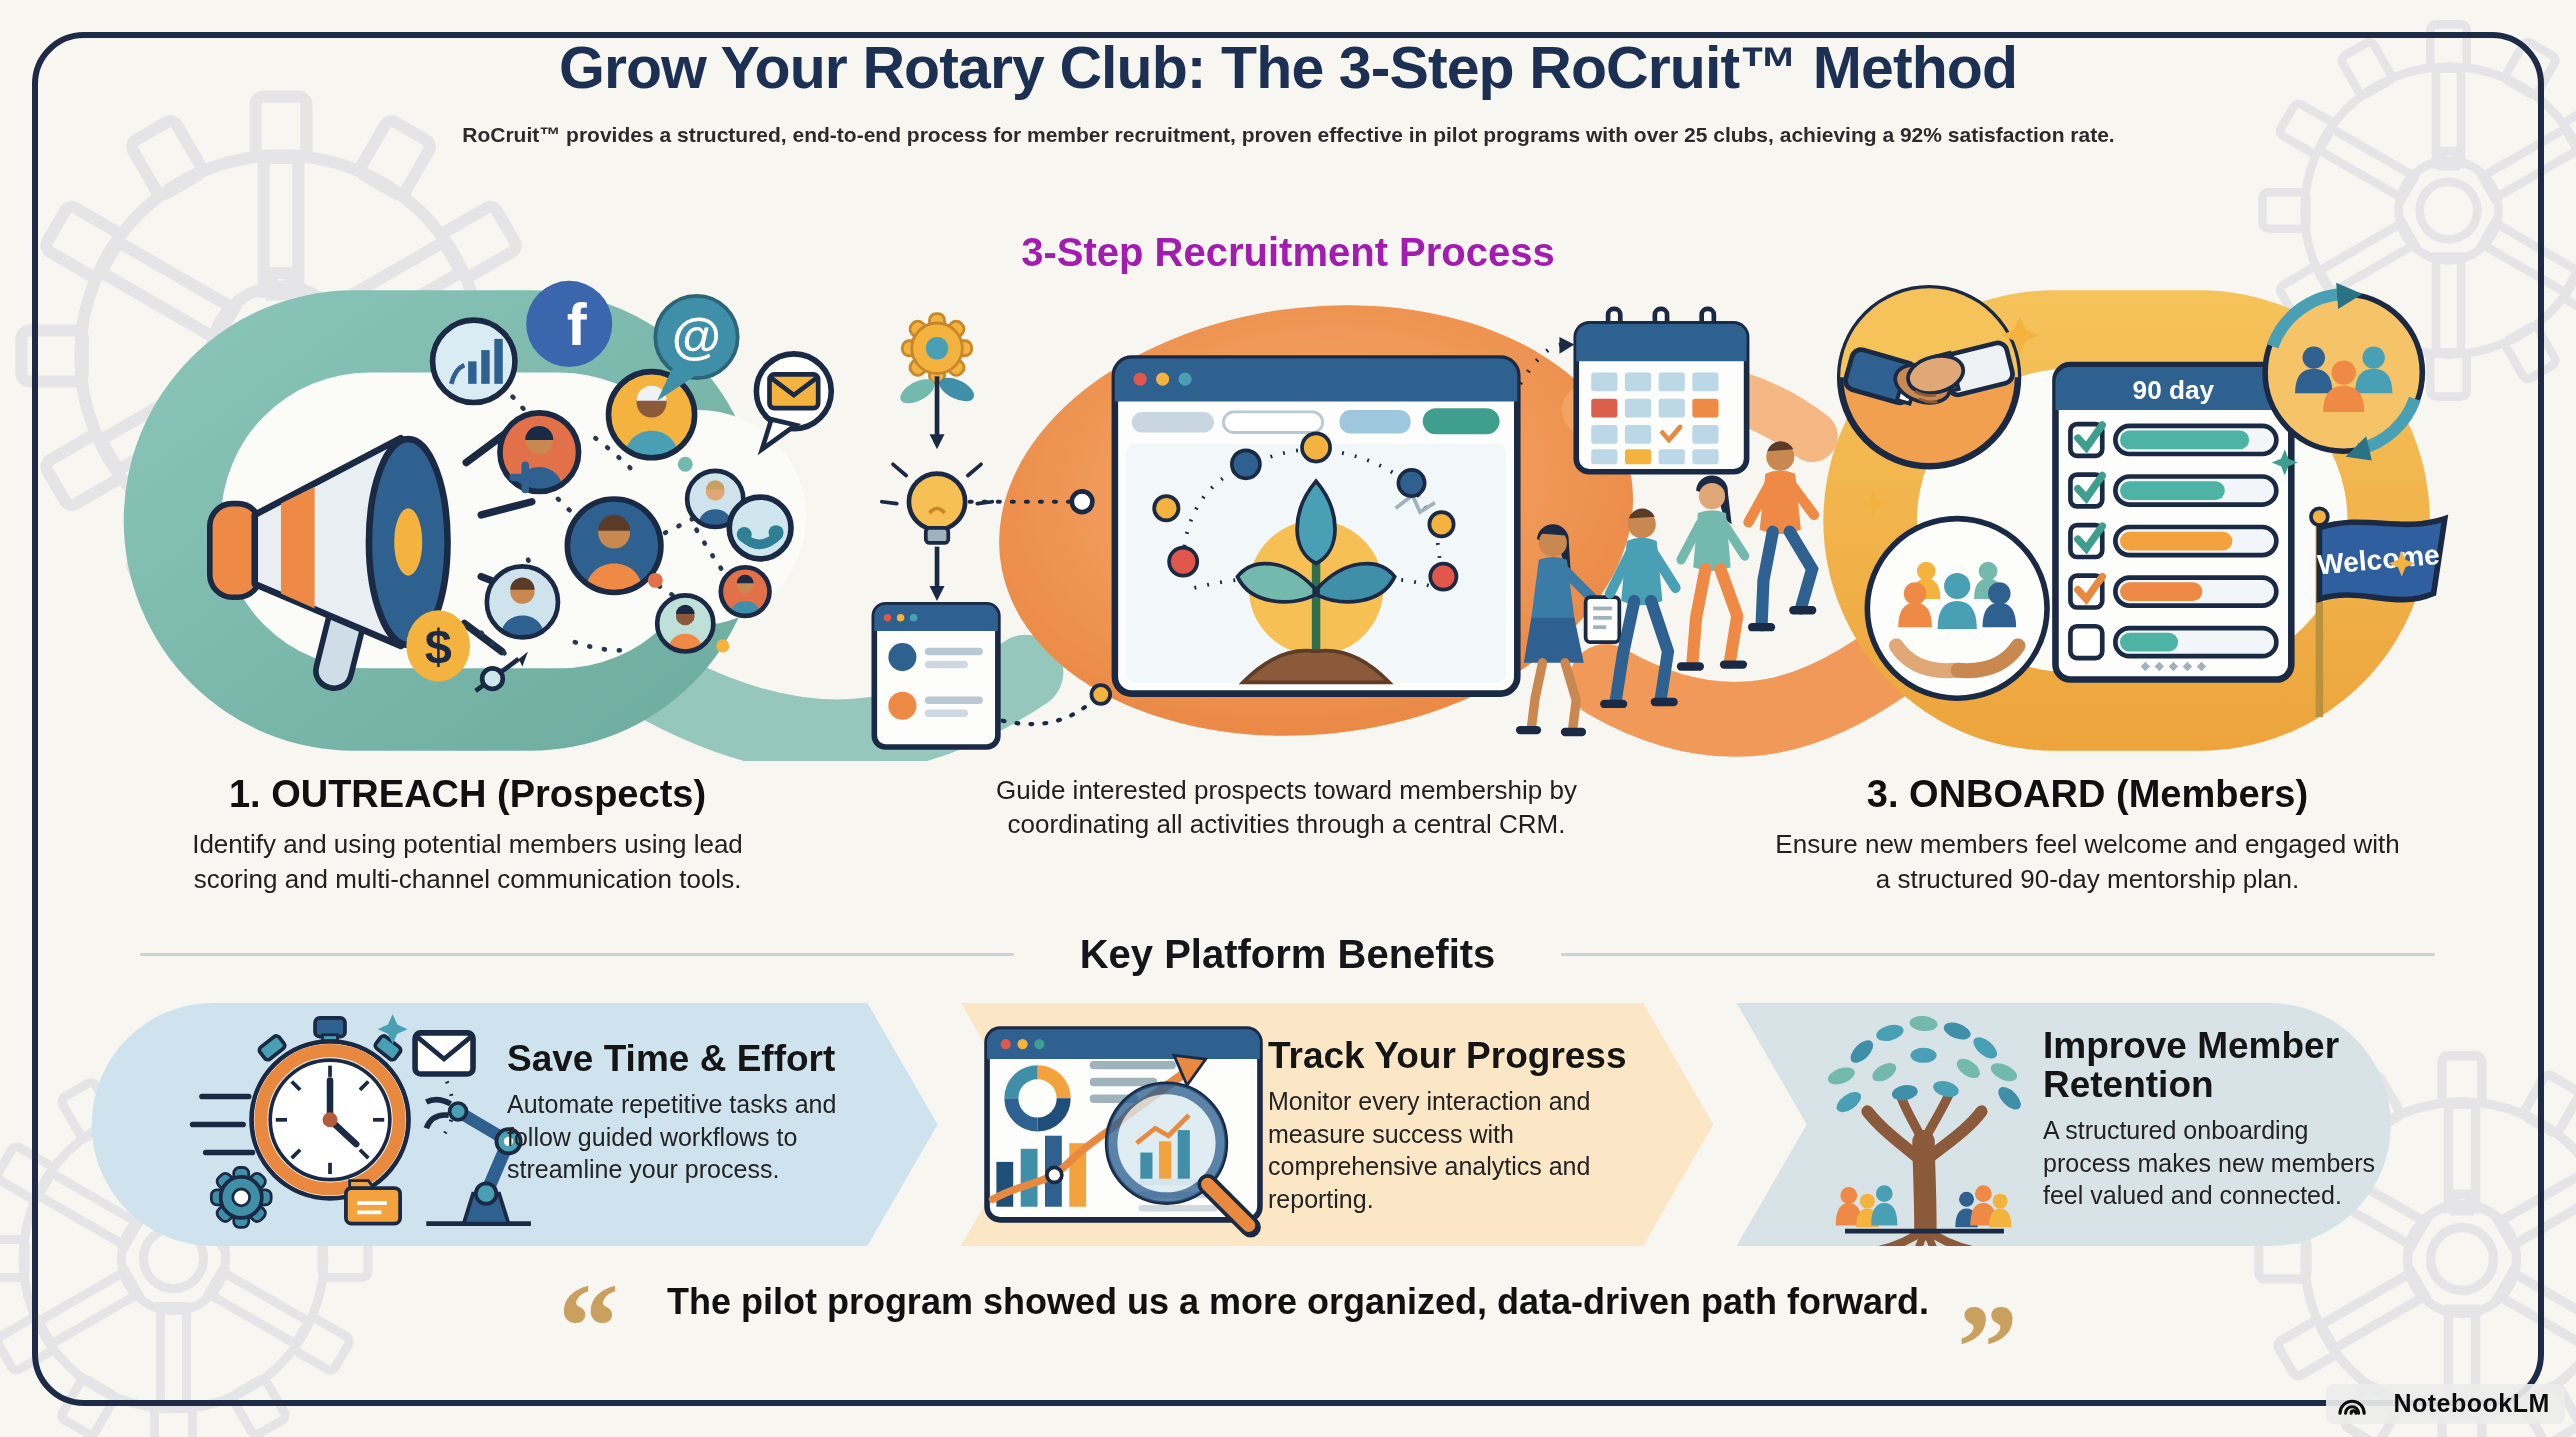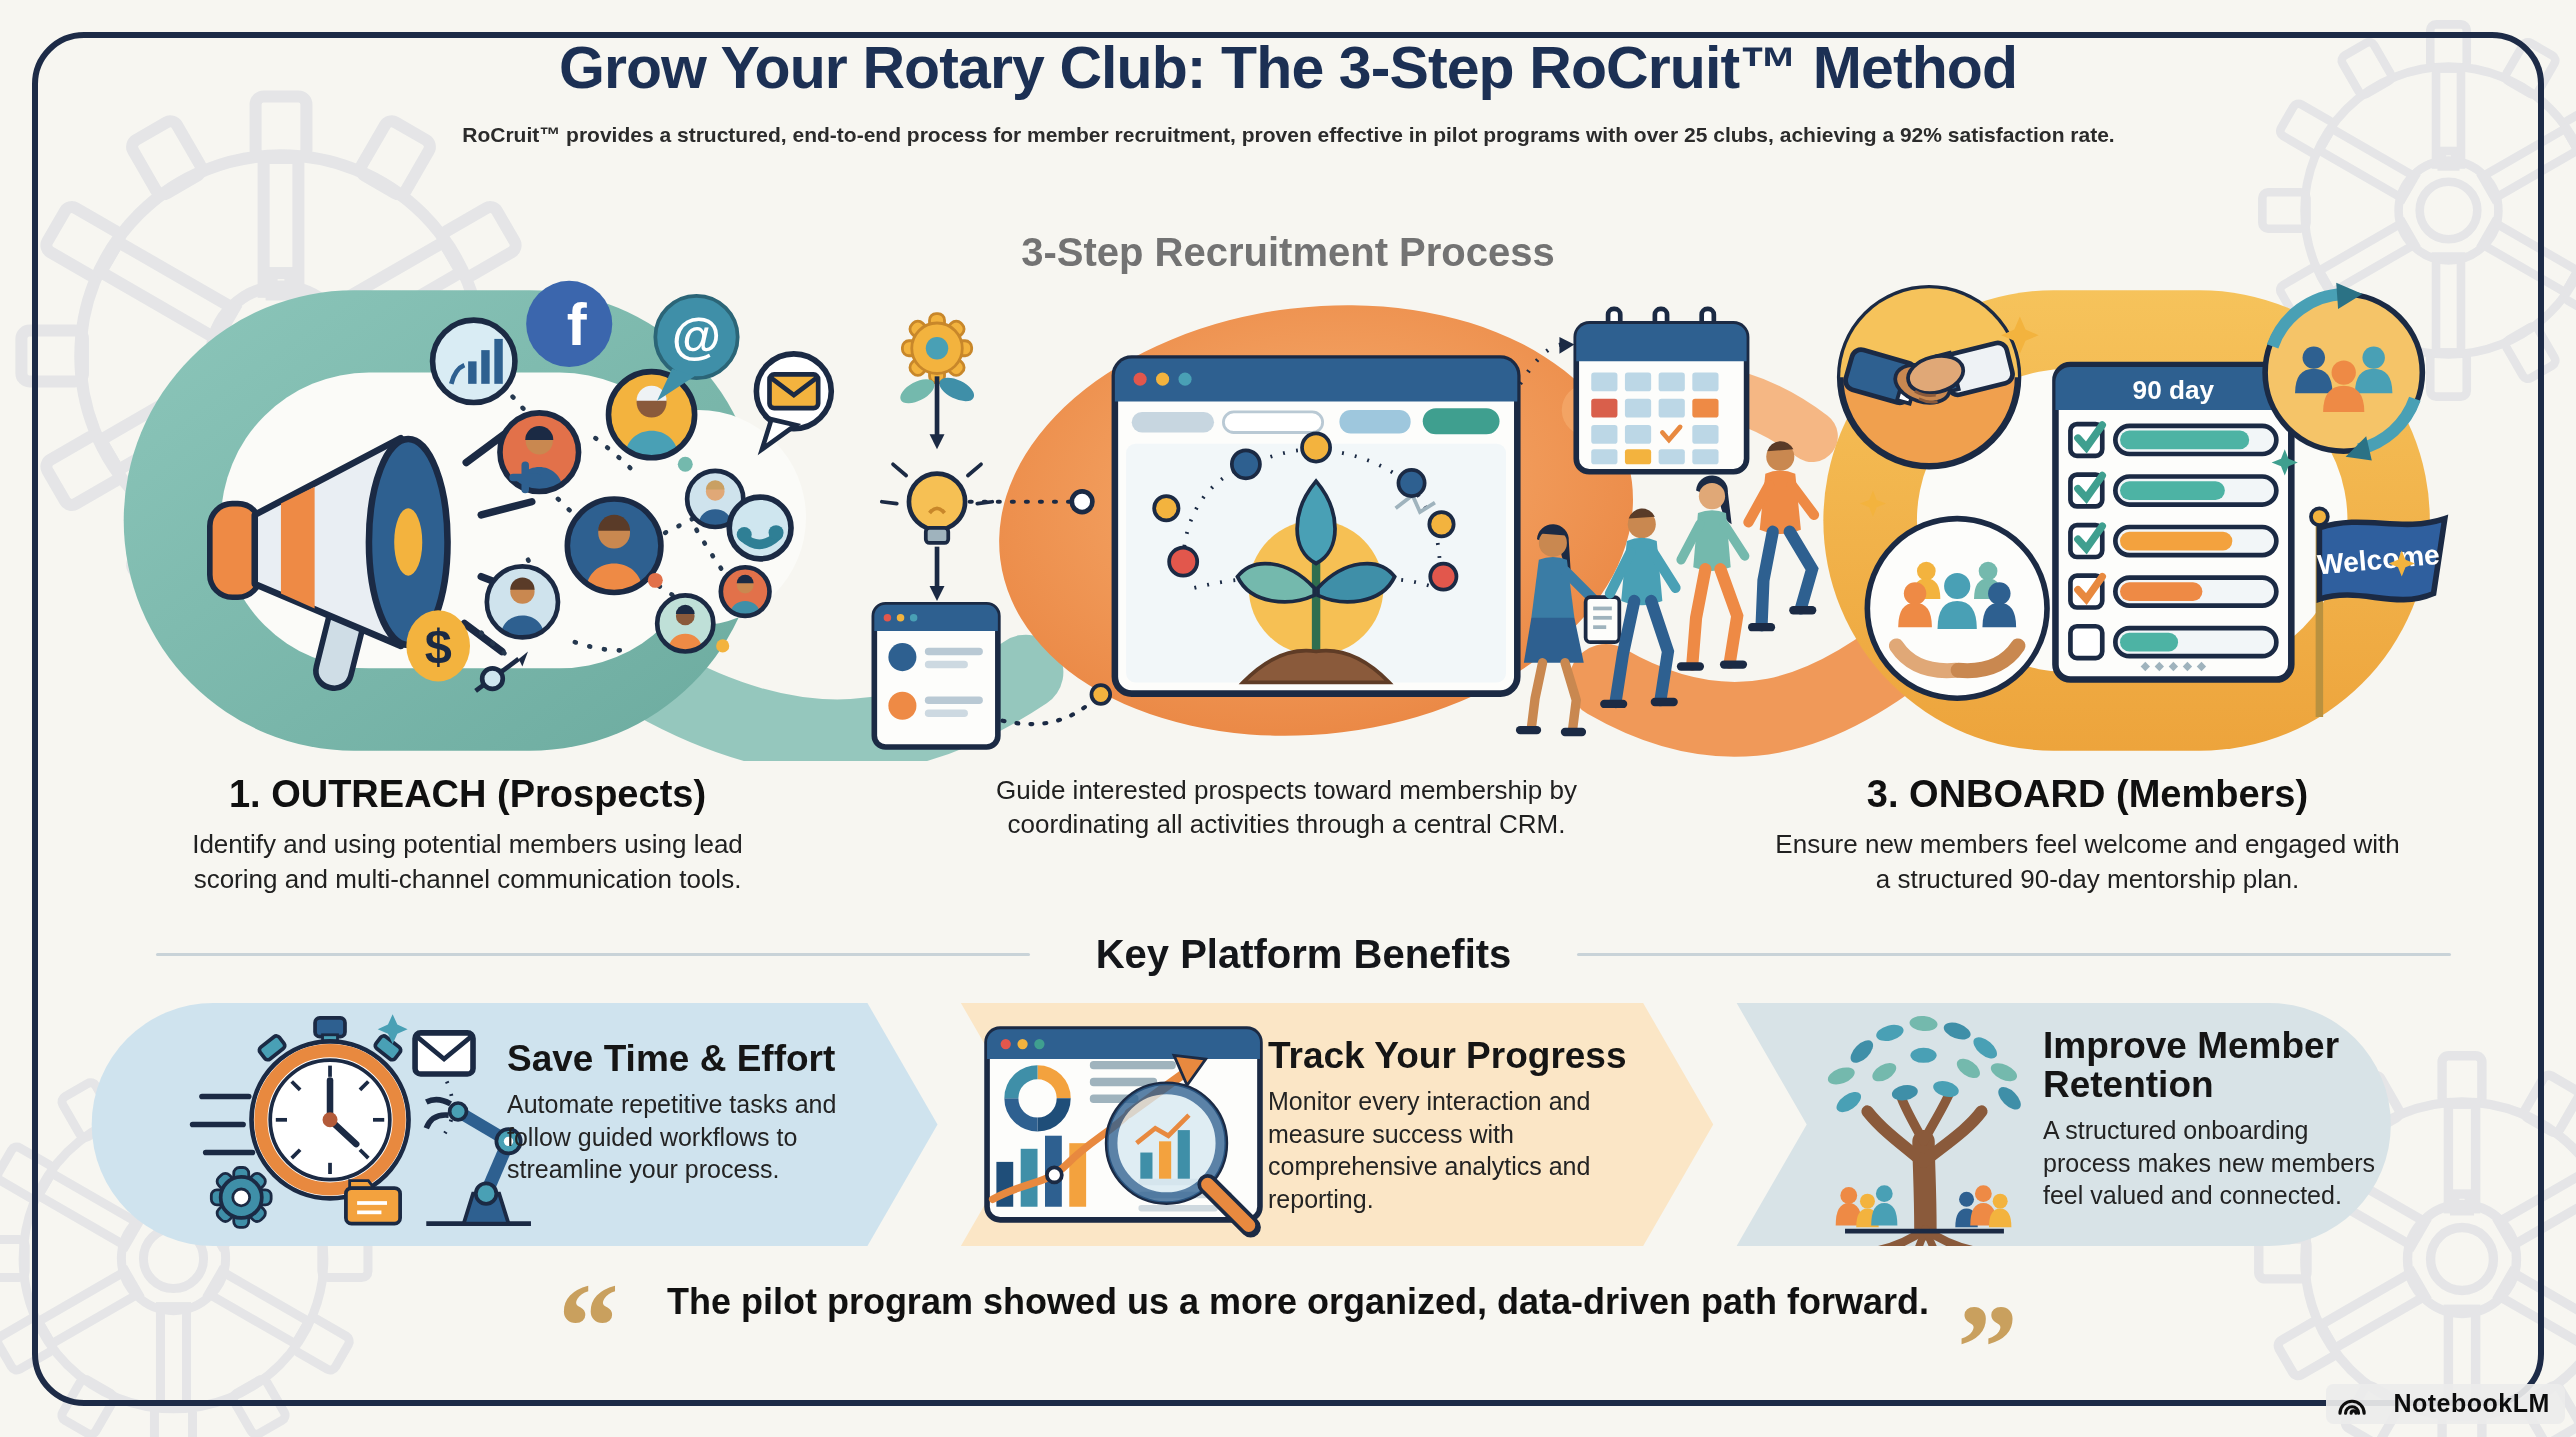--- a/index.html
+++ b/index.html
@@ -22,30 +22,30 @@
   .title {
     top:34px; left:0; width:2576px; text-align:center;
     font-size:59px; font-weight:bold; color:#1c3054; letter-spacing:-0.9px; z-index:2;
   }
   .subtitle {
     top:120px; left:446px; width:1685px; text-align:center;
     font-size:21px; font-weight:bold; color:#2b2b2b; line-height:1.45; z-index:2;
   }
   .process-heading {
     top:230px; left:0; width:2576px; text-align:center;
-    font-size:40px; font-weight:bold; color:#737373; z-index:2;
+    font-size:40px; font-weight:bold; color:#a21caf; z-index:2;
   }
   .process-band { top:279px; left:90px; width:2396px; height:482px; z-index:2; }
 
   .step-caption { position:absolute; top:773px; width:711px; text-align:center; z-index:2; }
   .step-caption h3 { margin:0 0 11.2px 0; font-size:38px; font-weight:bold; color:#101010; }
   .step-caption p  { margin:0 auto; font-size:26px; color:#202020; line-height:1.32; width:637px; }
 
   .benefits-heading-row {
-    top:932px; left:156px; width:2295px; display:flex; align-items:center; gap:66px; z-index:2;
+    top:932px; left:140px; width:2295px; display:flex; align-items:center; gap:66px; z-index:2;
   }
   .divider-line { flex:1; height:2.8px; background:#c9d3d8; border-radius:1.9px; }
   .benefits-heading { font-size:40px; font-weight:bold; color:#14161a; white-space:nowrap; }
 
   .benefits-band { top:1003px; left:90px; width:2396px; height:243px; z-index:2; }
   .benefit-text { position:absolute; }
   .benefit-text h3 { margin:0 0 9.4px 0; font-size:37px; font-weight:bold; color:#151515; line-height:1.05; }
   .benefit-text p  { margin:0; font-size:25px; color:#232323; line-height:1.3; }
 
   .quote-row {

